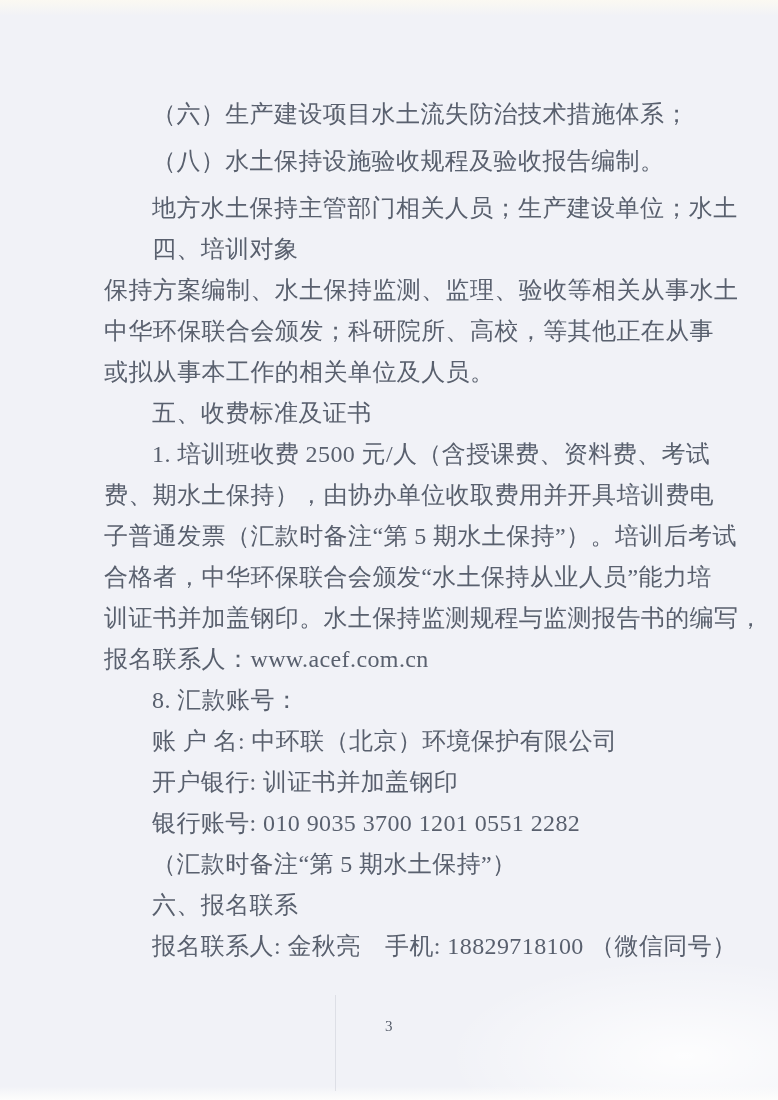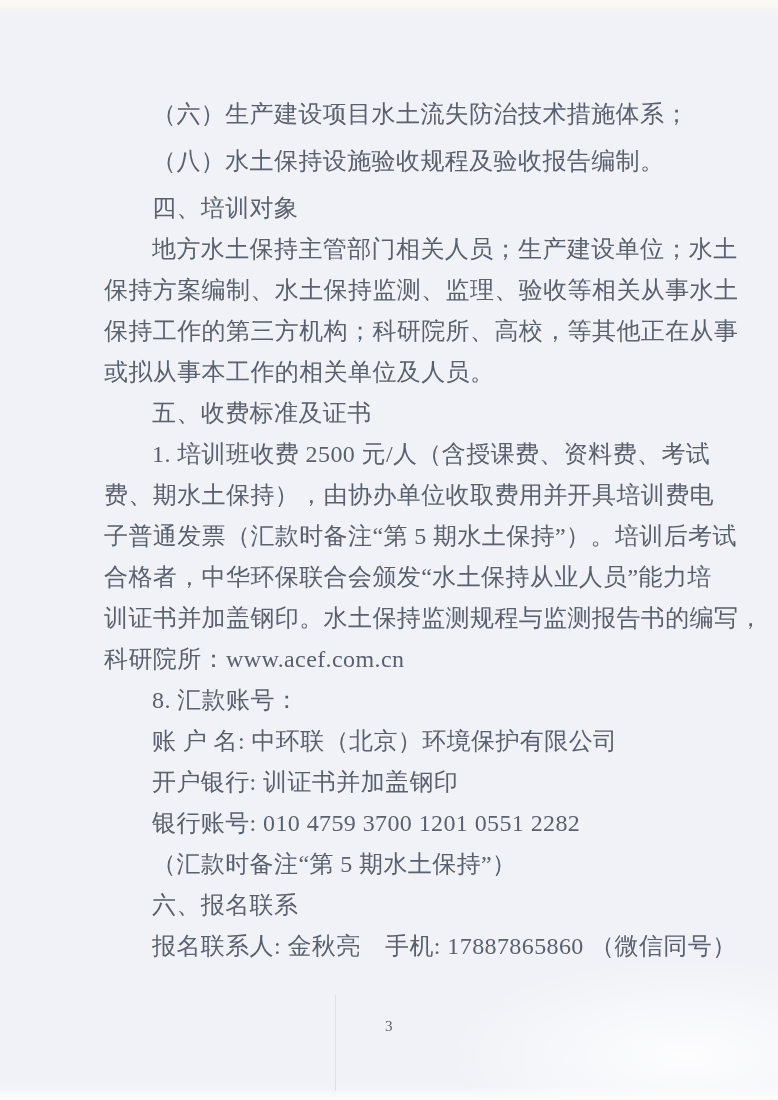--- a/index.html
+++ b/index.html
@@ -67,38 +67,38 @@
   }
 </style>
 </head>
 <body>
 
 <div class="page">
 
   <div class="content">
       <div class="line indented">（六）生产建设项目水土流失防治技术措施体系；</div>
       <div class="line indented">（八）水土保持设施验收规程及验收报告编制。</div>
+      <div class="line indented">地方水土保持主管部门相关人员；生产建设单位；水土</div>
       <div class="line indented">四、培训对象</div>
-      <div class="line indented">地方水土保持主管部门相关人员；生产建设单位；水土</div>
       <div class="line">保持方案编制、水土保持监测、监理、验收等相关从事水土</div>
-      <div class="line">保持工作的第三方机构；科研院所、高校，等其他正在从事</div>
+      <div class="line">中华环保联合会颁发；科研院所、高校，等其他正在从事</div>
       <div class="line">或拟从事本工作的相关单位及人员。</div>
       <div class="line indented">五、收费标准及证书</div>
       <div class="line indented">1. 培训班收费 2500 元/人（含授课费、资料费、考试</div>
       <div class="line">费、期水土保持），由协办单位收取费用并开具培训费电</div>
       <div class="line">子普通发票（汇款时备注“第 5 期水土保持”）。培训后考试</div>
       <div class="line">合格者，中华环保联合会颁发“水土保持从业人员”能力培</div>
       <div class="line">训证书并加盖钢印。水土保持监测规程与监测报告书的编写，</div>
-      <div class="line">科研院所：www.acef.com.cn</div>
+      <div class="line">报名联系人：www.acef.com.cn</div>
       <div class="line indented">8. 汇款账号：</div>
       <div class="line indented">账 户 名: 中环联（北京）环境保护有限公司</div>
       <div class="line indented">开户银行: 训证书并加盖钢印</div>
-      <div class="line indented">银行账号: 010 4759 3700 1201 0551 2282</div>
+      <div class="line indented">银行账号: 010 9035 3700 1201 0551 2282</div>
       <div class="line indented">（汇款时备注“第 5 期水土保持”）</div>
       <div class="line indented">六、报名联系</div>
-      <div class="line indented">报名联系人: 金秋亮　手机: 17887865860 （微信同号）</div>
+      <div class="line indented">报名联系人: 金秋亮　手机: 18829718100 （微信同号）</div>
     </div>
 
   <div class="scan-crease"></div>
 
   <div class="page-number">3</div>
 
 </div>
 
 </body></html>

